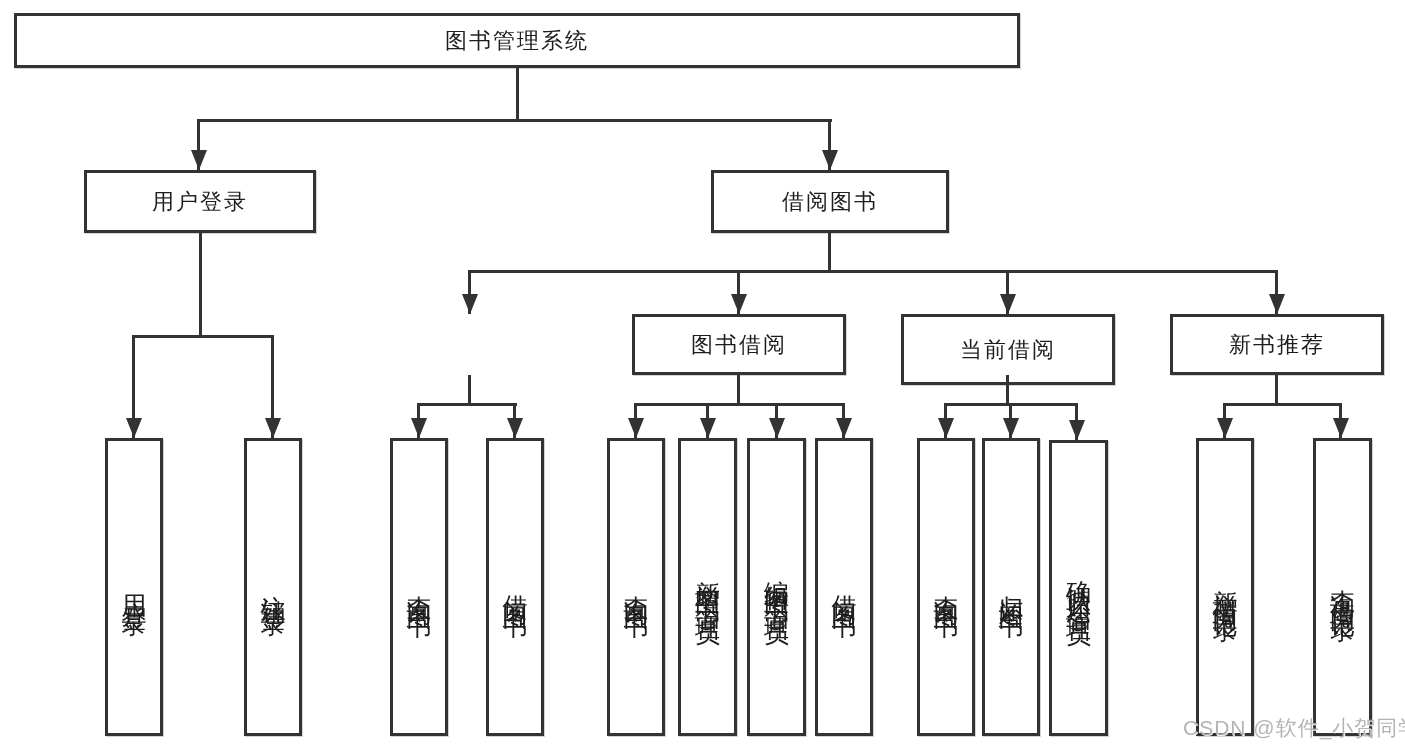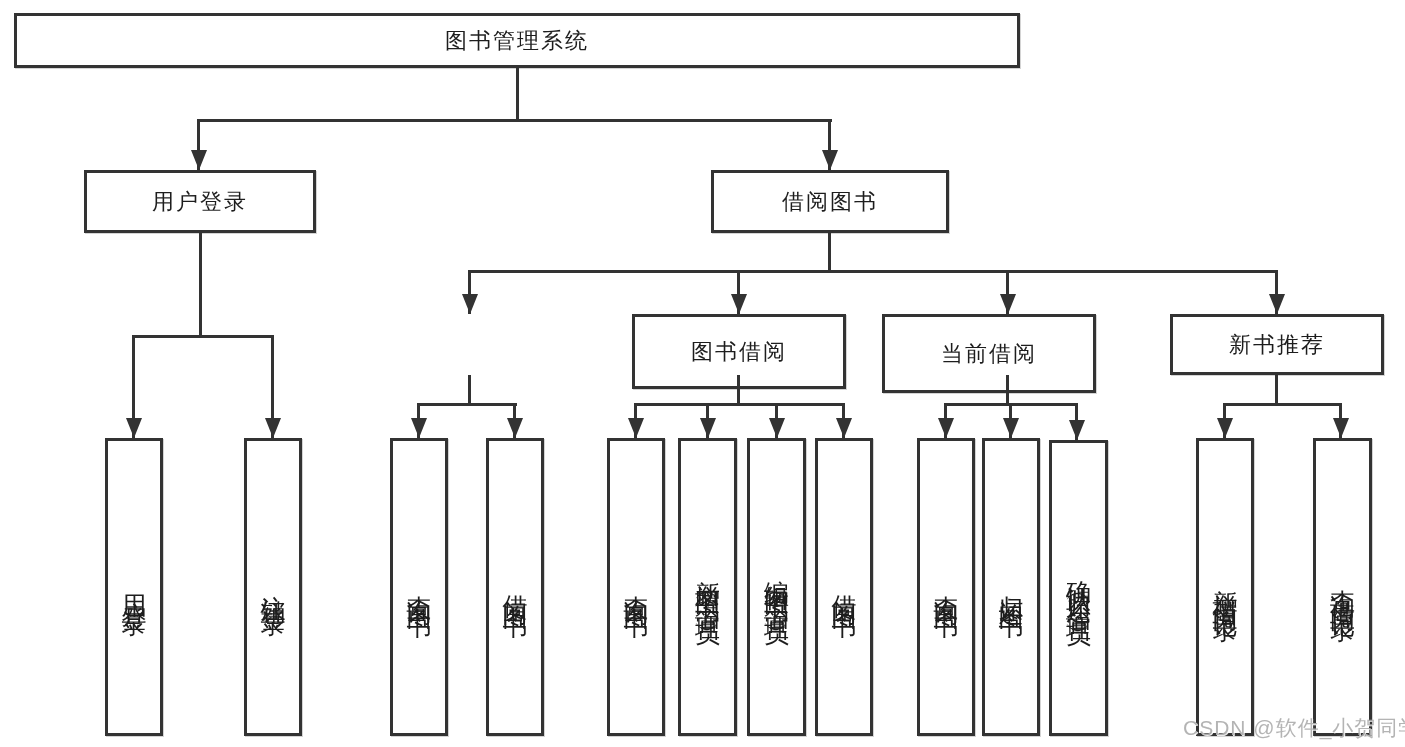--- a/index.html
+++ b/index.html
@@ -73,24 +73,24 @@
     <span>图书管理系统</span>
   </div>
 
   <div class="node h-label" style="left:84px; top:170px; width:232px; height:63px;">
     <span>用户登录</span>
   </div>
   <div class="node h-label" style="left:711px; top:170px; width:238px; height:63px;">
     <span>借阅图书</span>
   </div>
 
-  <div class="node h-label" style="left:632px; top:314px; width:214px; height:75px;">
+  <div class="node h-label" style="left:632px; top:314px; width:214px; height:61px;">
     <span>图书借阅</span>
   </div>
-  <div class="node h-label" style="left:882px; top:314px; width:214px; height:79px;">
+  <div class="node h-label" style="left:901px; top:314px; width:214px; height:71px;">
     <span>当前借阅</span>
   </div>
   <div class="node h-label" style="left:1170px; top:314px; width:214px; height:61px;">
     <span>新书推荐</span>
   </div>
 
   <div class="node leaf" style="left:105px; top:438px; width:58px; height:298px;">
     <span>用户登录</span>
   </div>
   <div class="node leaf" style="left:244px; top:438px; width:58px; height:298px;">

